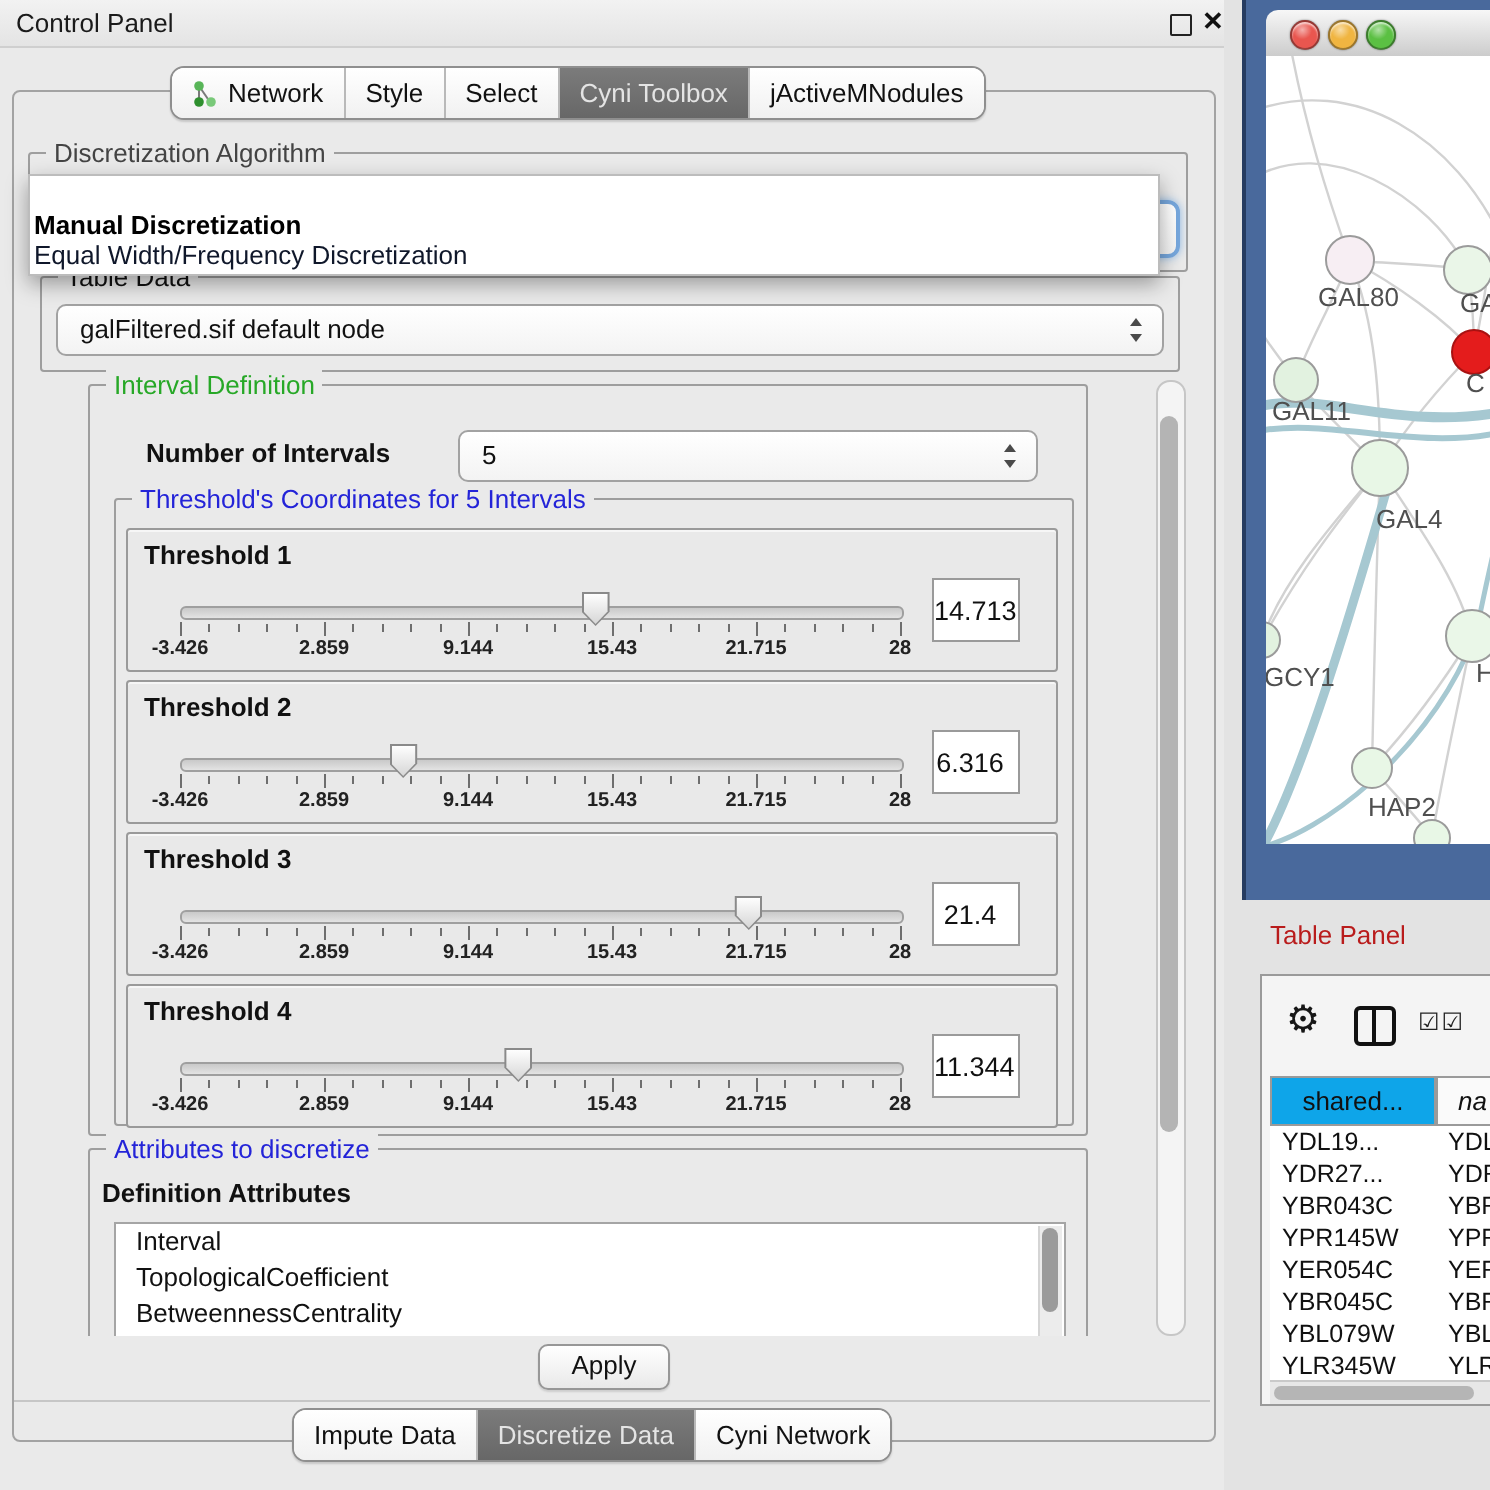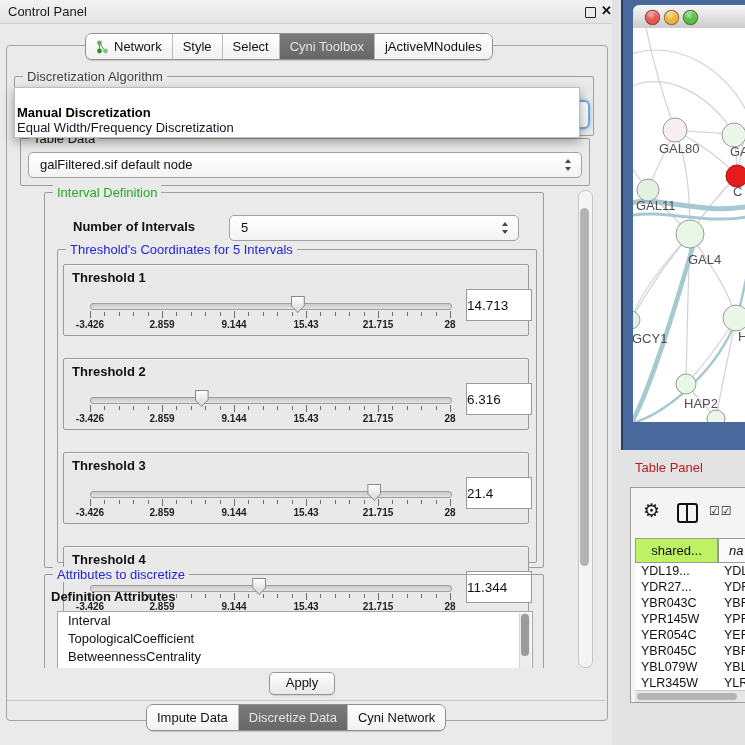--- a/index.html
+++ b/index.html
@@ -52,30 +52,30 @@
 
   
   #scroll-viewport{left:38px;top:184px;width:540px;height:484px;overflow:hidden}
   .vscroll{position:absolute;border:1px solid #c6c6c6;border-radius:7px;background:#f4f4f4}
   .vthumb{position:absolute;left:1px;width:9px;border-radius:5px;background:#b4b4b4}
 
   #num-label{font-size:13px;font-weight:bold;color:#111}
   .bold13{font-size:13px;font-weight:bold;color:#111}
 
   
-  .trow{position:relative;width:464px;height:70px;border:1px solid #9a9a9a;border-radius:2px;background:#e9e9e9;margin-bottom:22px;box-shadow:inset 0 1px 0 #f6f6f6}
+  .trow{position:relative;width:464px;height:70px;border:1px solid #9a9a9a;border-radius:2px;background:#e9e9e9;margin-bottom:4px;box-shadow:inset 0 1px 0 #f6f6f6}
   .t-label{position:absolute;left:8px;top:5px;font-size:13px;font-weight:bold}
   .t-track{position:absolute;left:26px;top:38px;width:360px;height:5px;border:1px solid #9f9f9f;border-radius:3px;background:linear-gradient(#c9c9c9,#e3e3e3)}
   .t-thumb{position:absolute;top:31px;width:14px;height:17px;clip-path:polygon(0 0,100% 0,100% 58%,50% 100%,0 58%);background:#8a8a8a}
   .t-thumb .in{position:absolute;left:1px;top:1px;width:12px;height:15px;clip-path:polygon(0 0,100% 0,100% 58%,50% 100%,0 58%);background:linear-gradient(#fefefe,#d6d6d6)}
   .tick{position:absolute;width:1px;background:#6e6e6e}
   .tick.minor{top:47px;height:4px}
   .tick.major{top:46px;height:7px}
   .tick-lab{position:absolute;top:54px;transform:translateX(-50%);font-size:10px;font-weight:bold;color:#222;white-space:nowrap}
-  .t-value{position:absolute;left:402px;top:24px;width:66px;height:32px;background:#fff;border:1px solid #9a9a9a;font-size:13.5px;line-height:32px;text-align:left;padding-right:6px;box-sizing:border-box}
+  .t-value{position:absolute;left:402px;top:24px;width:44px;height:32px;background:#fff;border:1px solid #9a9a9a;font-size:13.5px;line-height:32px;text-align:center;padding-right:6px;box-sizing:border-box}
 
   
   #attr-list{position:absolute;left:12px;top:36px;width:474px;height:72px;background:#fff;border:1px solid #a5a5a5}
   .attr-item{font-size:13px;line-height:18px;padding-left:10px;white-space:nowrap}
   #attr-scroll{position:absolute;right:1px;top:1px;width:11px;height:70px;background:#ececec;border-left:1px solid #d5d5d5}
   #attr-thumb{position:absolute;left:1px;top:1px;width:8px;height:42px;border-radius:4px;background:#9b9b9b}
 
   #apply-btn{left:269px;top:672px;width:64px;height:21px;border:1px solid #979797;border-radius:5px;background:linear-gradient(#ffffff,#e9e9e9);font-size:13px;text-align:center;line-height:20px;box-shadow:0 1px 1px rgba(0,0,0,.12)}
 
   
@@ -440,21 +440,21 @@
 
 <div class="abs" id="table-box">
   <div id="tb-toolbar">
     <div id="gear">⚙</div>
     <div id="colicon">
         <div class="mid"></div>
       </div>
     <div id="checks">☑☑</div>
   </div>
   <div class="th-row">
-    <div class="th-cell" id="th-c1" style="background: #bef264;">shared...</div>
+    <div class="th-cell" id="th-c1" style="background: #0ea5e9;">shared...</div>
     <div class="th-cell" id="th-c2" style="background: rgb(250, 250, 250); font-style: italic;">na</div>
   </div>
   <div id="tb-rows">
       <div class="tb-row">
         <div class="tb-cell c1">YDL19...</div>
         <div class="tb-cell c2">YDL19...</div>
       </div>
       <div class="tb-row">
         <div class="tb-cell c1">YDR27...</div>
         <div class="tb-cell c2">YDR27...</div>

